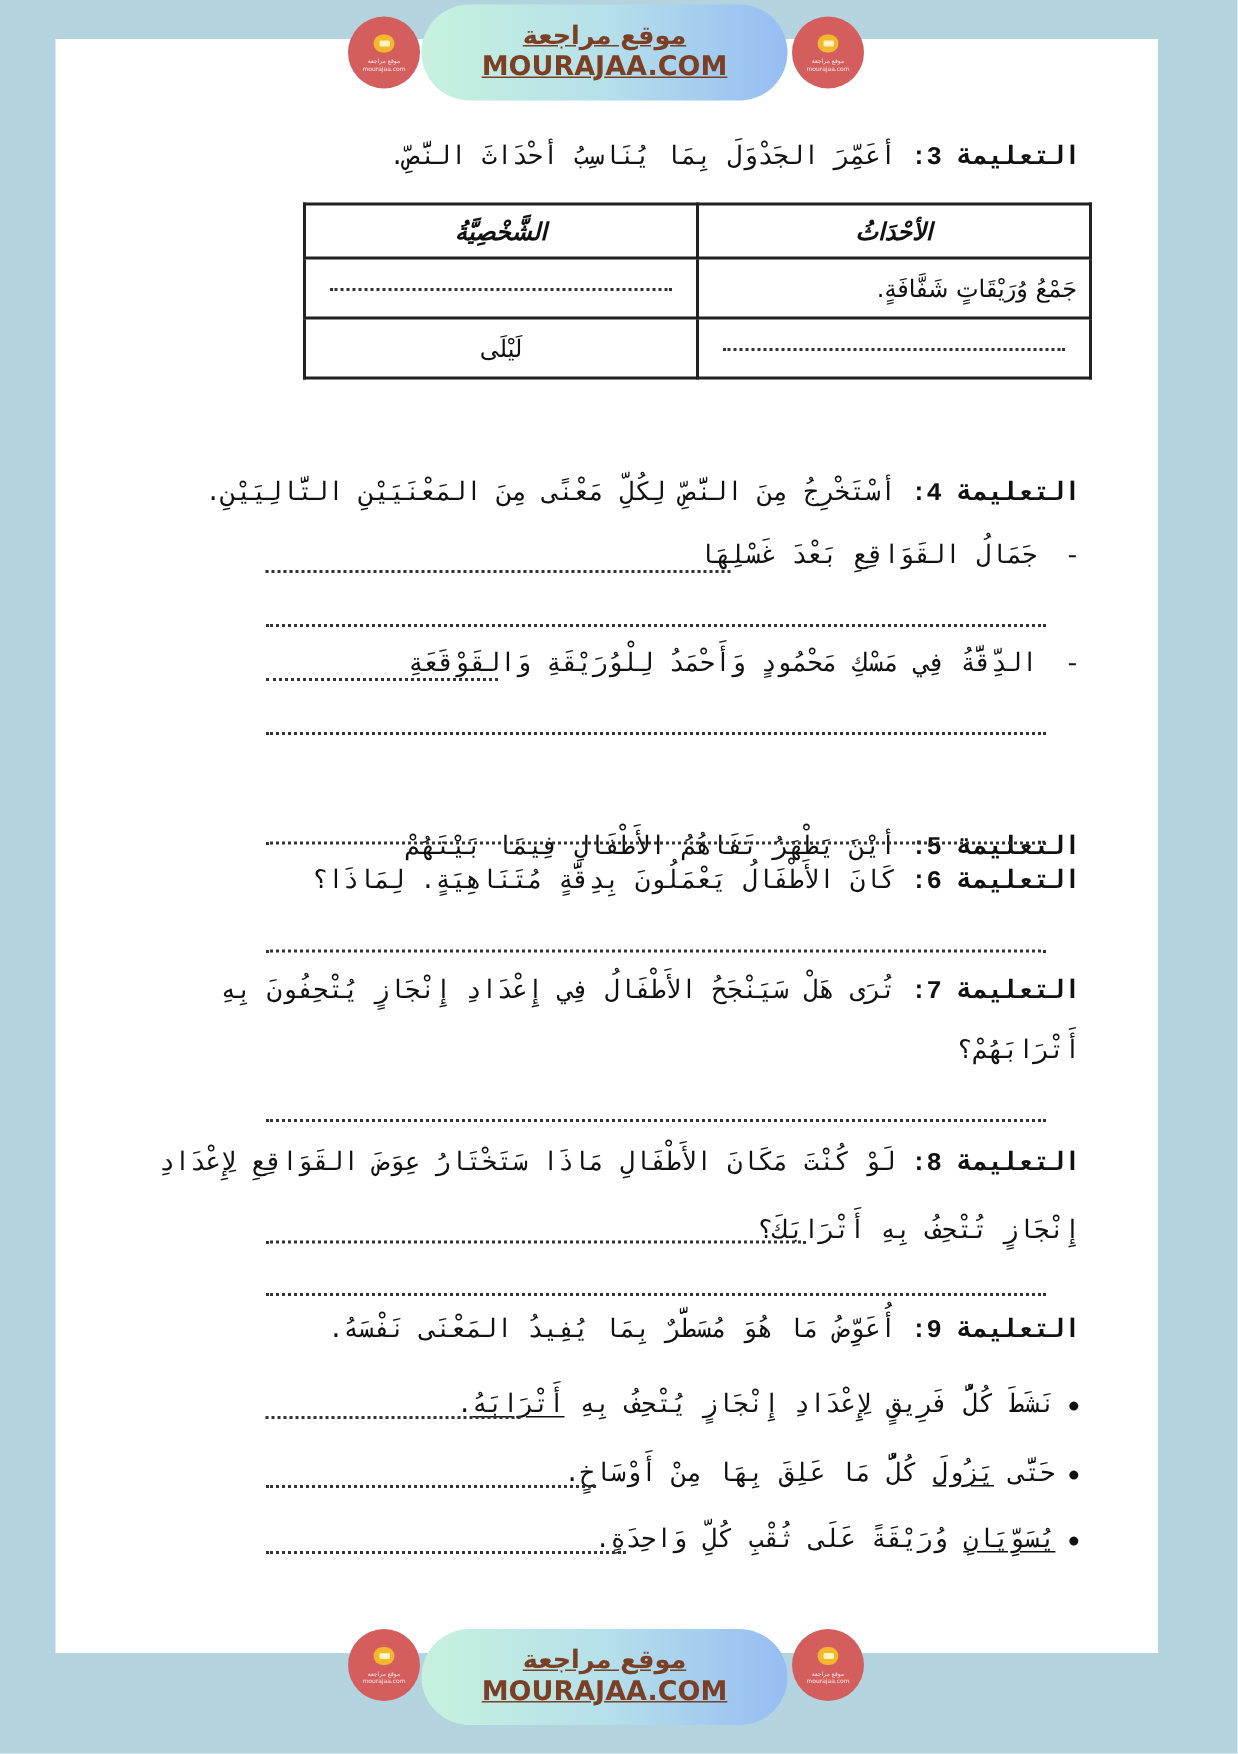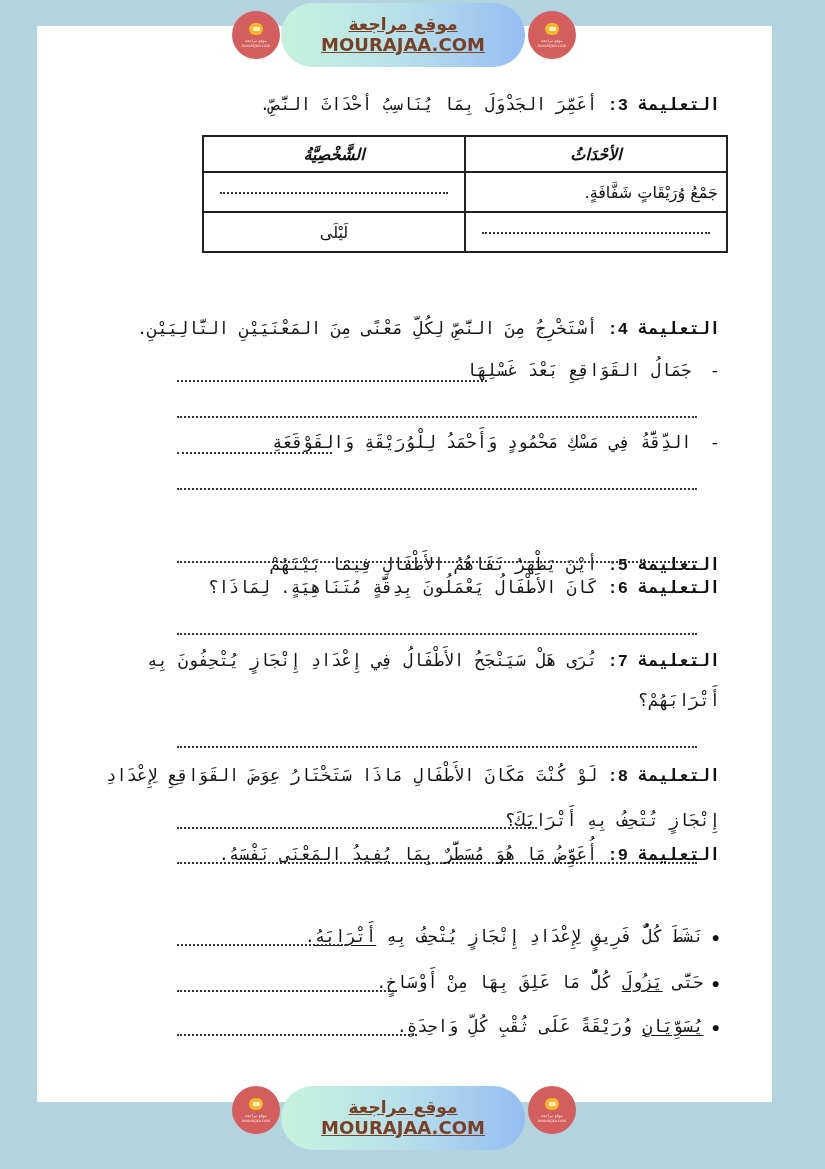--- a/index.html
+++ b/index.html
@@ -157,21 +157,21 @@
   <div class="line" style="top:765px; left:177px; text-align:justify; text-align-last:justify;">
     <span class="lbl">التعليمة 8:</span>
     <span>لَوْ كُنْتَ مَكَانَ الأَطْفَالِ مَاذَا سَتَخْتَارُ عِوَضَ القَوَاقِعِ لِإِعْدَادِ</span>
   </div>
   <div class="line" style="top:810px;">
     <span>إِنْجَازٍ تُتْحِفُ بِهِ أَتْرَابَكَ؟</span>
   </div>
   <div class="dots" style="left:177px; width:360px; top:827px;"></div>
   <div class="dots" style="left:177px; width:520px; top:862px;"></div>
 
-  <div class="line" style="top:844px;">
+  <div class="line" style="top:876px;">
     <span class="lbl">التعليمة 9:</span>
     <span>أُعَوِّضُ مَا هُوَ مُسَطَّرٌ بِمَا يُفِيدُ المَعْنَى نَفْسَهُ.</span>
   </div>
 
   <div class="line" style="top:926px;">
     <span class="bullet">●</span><span>نَشَطَ كُلُّ فَرِيقٍ لِإِعْدَادِ إِنْجَازٍ يُتْحِفُ بِهِ </span><u>أَتْرَابَهُ</u><span>.</span>
   </div>
   <div class="dots" style="left:177px; width:170px; top:944px;"></div>
 
   <div class="line" style="top:972px;margin-left:28px;">

